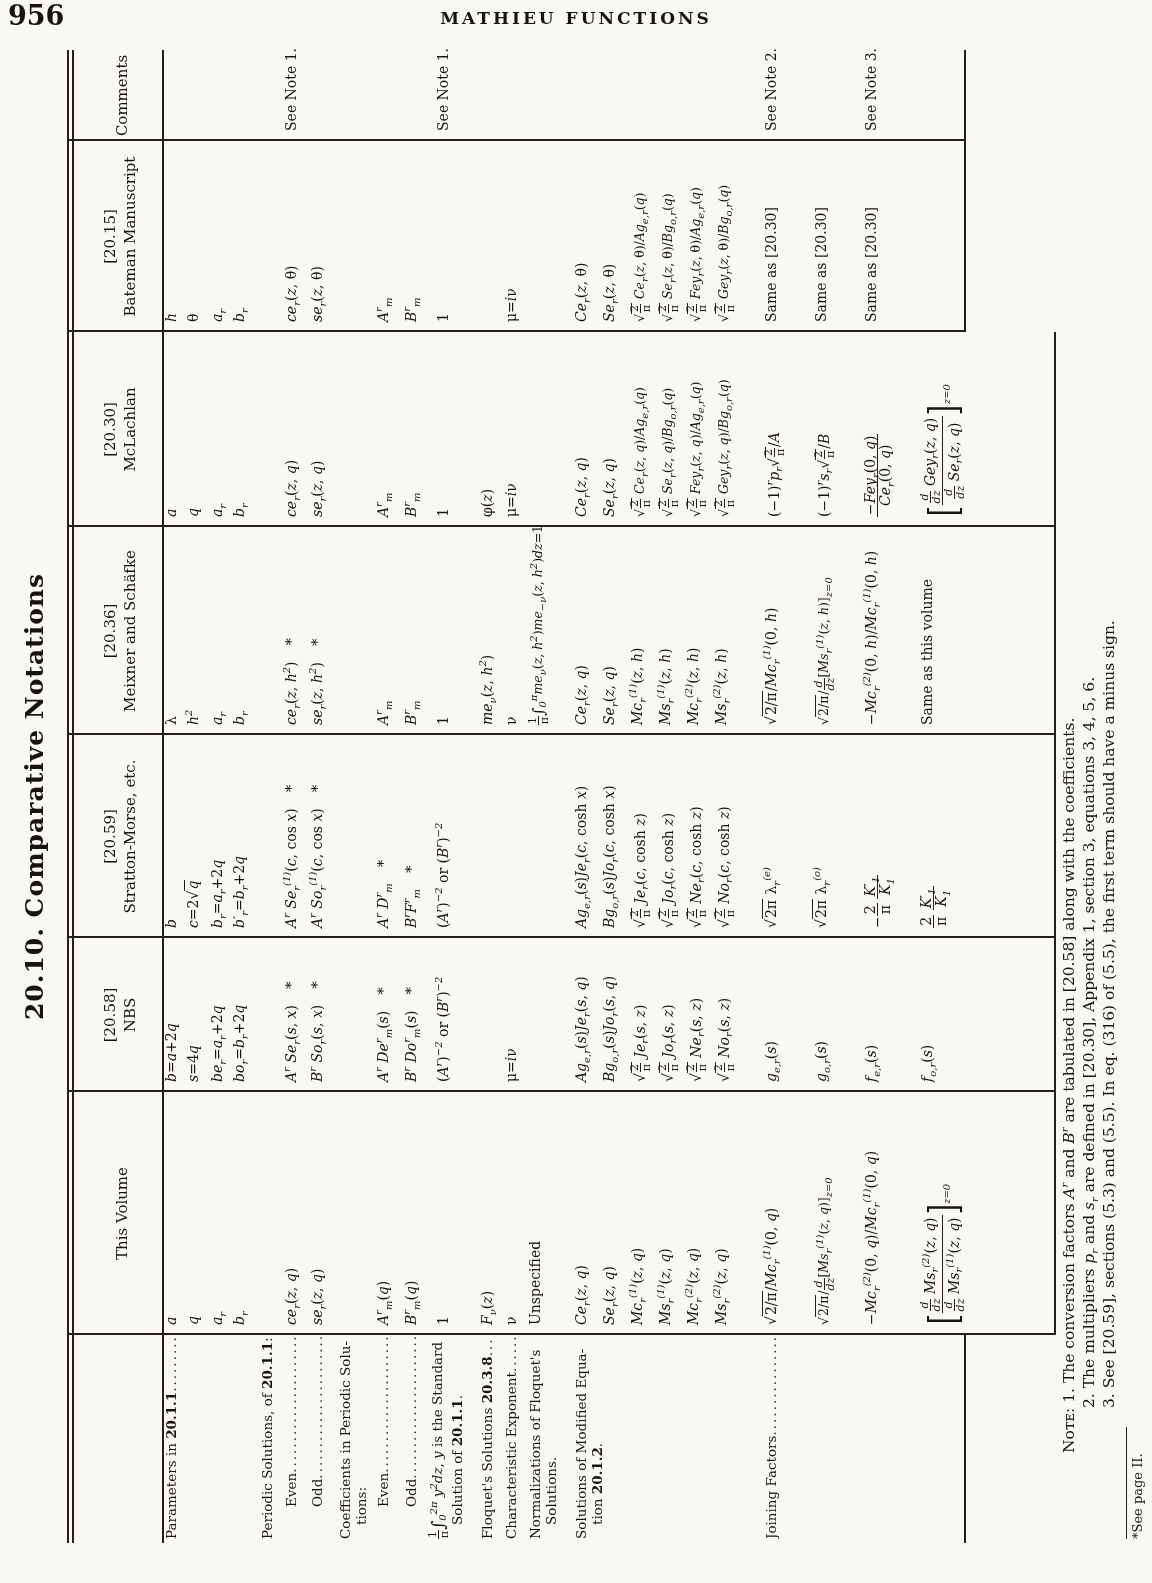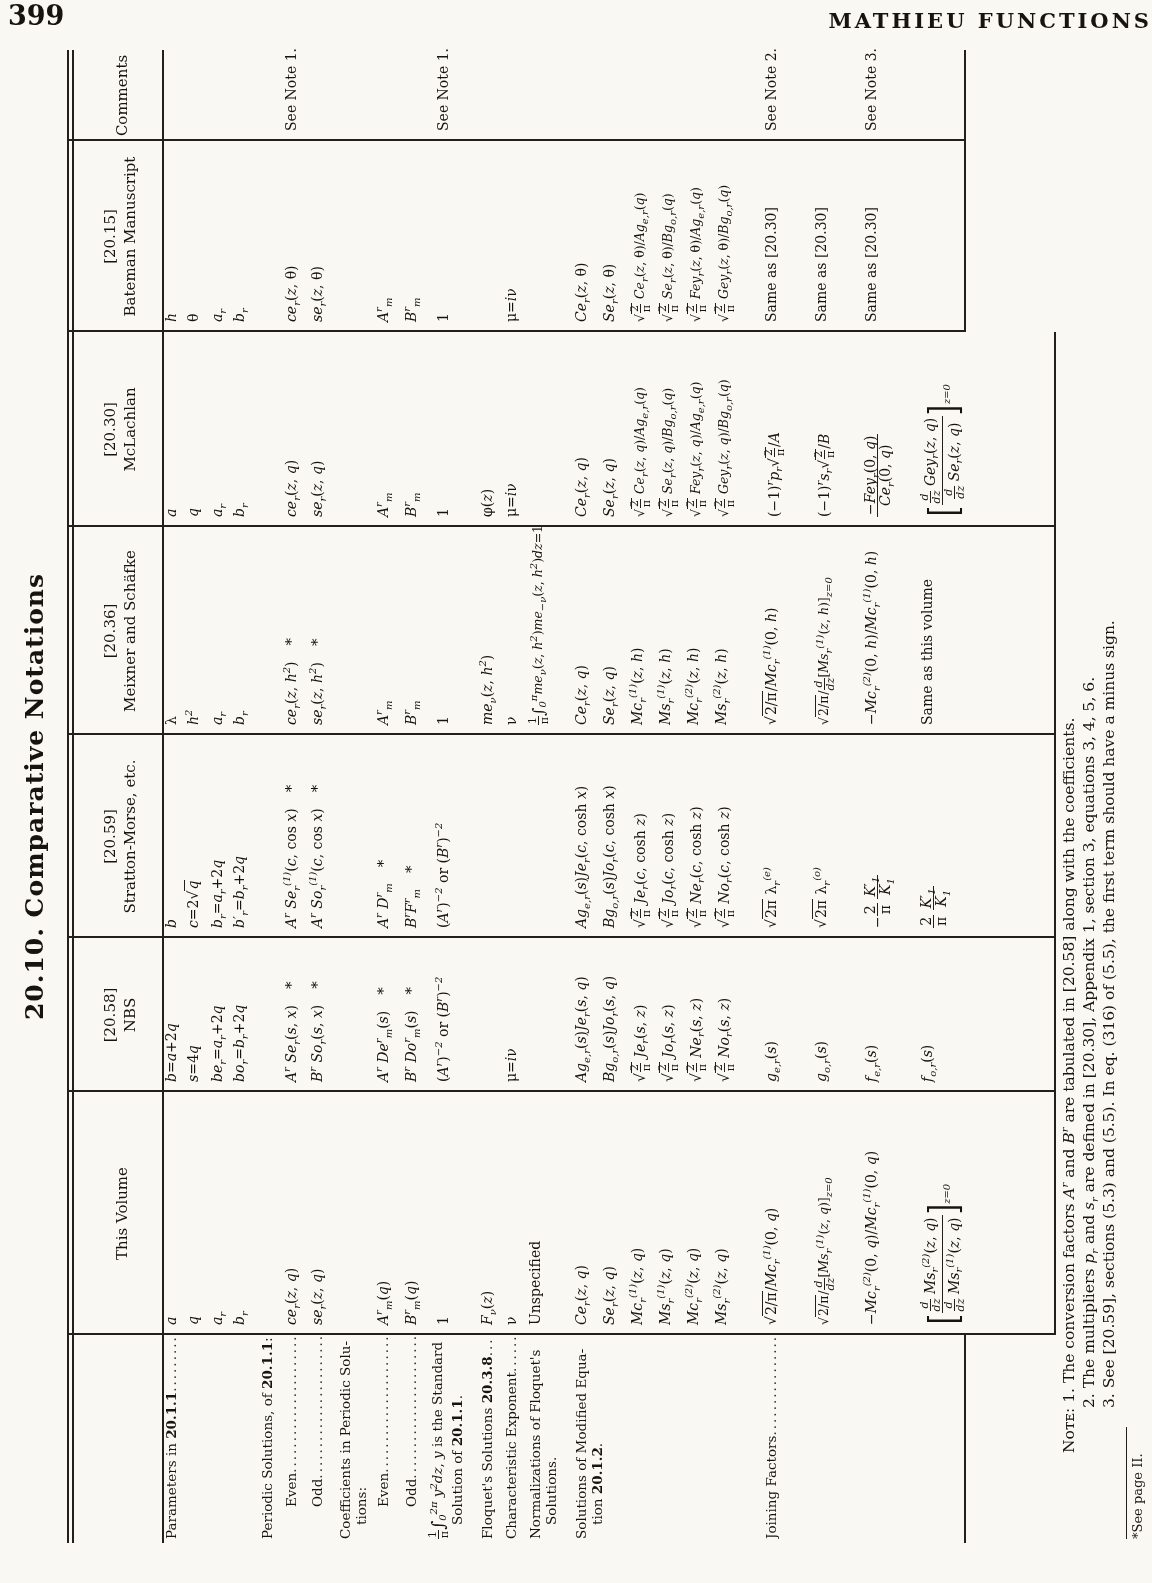--- a/index.html
+++ b/index.html
@@ -1,19 +1,19 @@
 <!DOCTYPE html>
 <html><head>
 <meta charset="utf-8">
 <style>
   html,body{margin:0;padding:0;background:#888;}
   #page{position:relative;width:1152px;height:1583px;background:#faf8f3;color:#17130e;
         font-family:"DejaVu Serif", serif;overflow:hidden;margin:0 auto;}
   .pagenum{position:absolute;left:8px;top:0px;font-size:27px;font-weight:bold;}
-  .runhead{position:absolute;left:0;top:8px;width:100%;text-align:right;font-size:21px;
+  .runhead{position:absolute;left:0;top:8px;width:100%;text-align:center;font-size:17px;
            font-weight:bold;letter-spacing:3px;}
   
   #rot{position:absolute;left:12px;top:1583px;width:1583px;height:1140px;
        transform:rotate(-90deg);transform-origin:0 0;}
   .rtitle{position:absolute;left:40px;width:1493px;top:8px;text-align:center;
           font-size:25px;font-weight:bold;letter-spacing:1px;}
   .rule{position:absolute;background:#241f18;}
   .hdr{position:absolute;text-align:center;font-size:15px;line-height:20px;}
   .cell{position:absolute;font-size:14px;line-height:17px;white-space:nowrap;}
   .cell.sm{font-size:12.5px;}
@@ -34,21 +34,21 @@
   .bk{display:inline-block;vertical-align:middle;font-size:40px;font-weight:200;
       transform:scaleX(.65);margin:0 -2px;}
   .note{position:absolute;font-size:15.5px;white-space:nowrap;}
   .fnote{position:absolute;font-size:13px;}
   i{font-family:"DejaVu Serif", serif;}
 </style>
 </head>
 <body>
 
 <div id="page">
-  <div class="pagenum">399</div>
+  <div class="pagenum">956</div>
   <div class="runhead">MATHIEU FUNCTIONS</div>
 
   <div id="rot">
     <div class="rtitle">20.10. Comparative Notations</div>
 
     <div class="note" style="left:130px;top:1048px;">Nᴏᴛᴇ: 1. The conversion factors <i>A</i><sup>r</sup> and <i>B</i><sup>r</sup> are tabulated in [20.58] along with the coefficients.</div>
     <div class="note" style="left:175px;top:1068px;">2. The multipliers <i>p</i><sub>r</sub> and <i>s</i><sub>r</sub> are defined in [20.30], Appendix 1, section 3, equations 3, 4, 5, 6.</div>
     <div class="note" style="left:175px;top:1088px;">3. See [20.59], sections (5.3) and (5.5).  In eq. (316) of (5.5), the first term should have a minus sign.</div>
     <div class="rule" style="left:44px;top:1114px;width:112px;height:1px;"></div>
     <div class="fnote" style="left:44px;top:1118px;">*See page II.</div>

